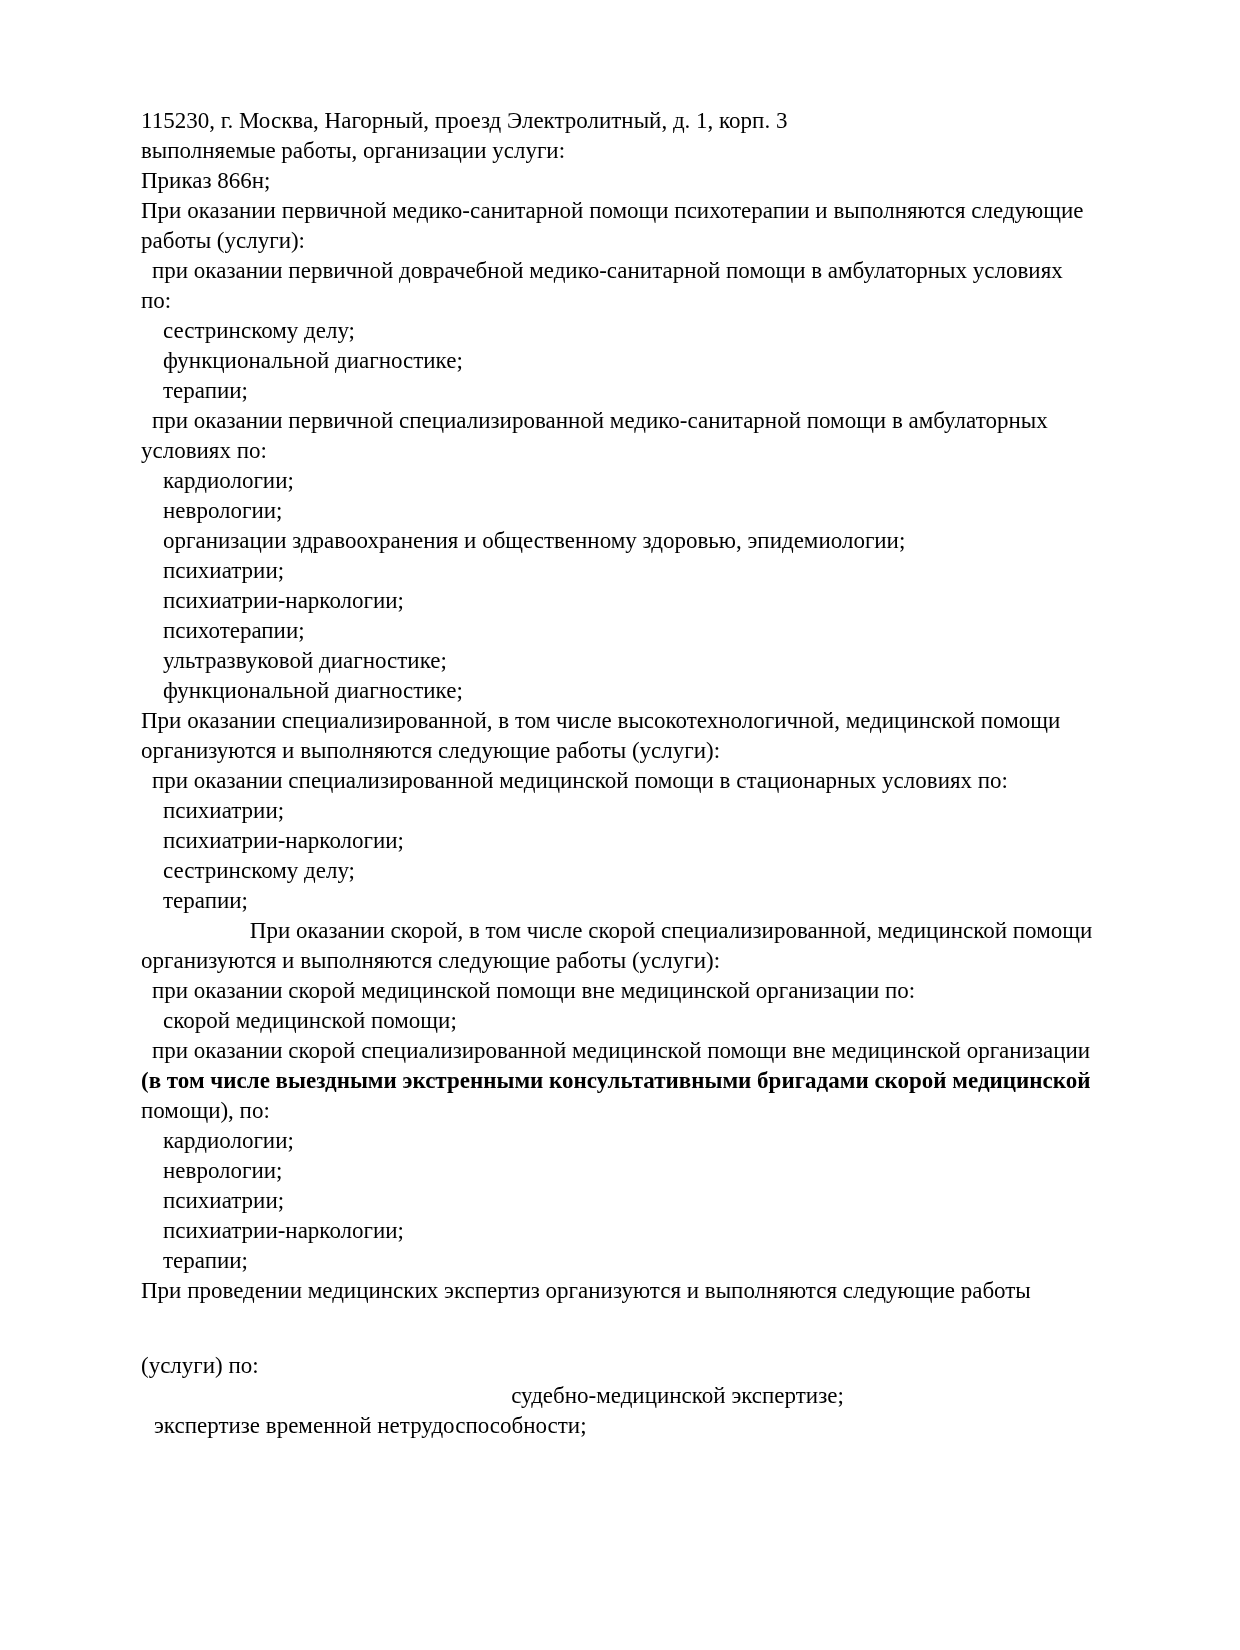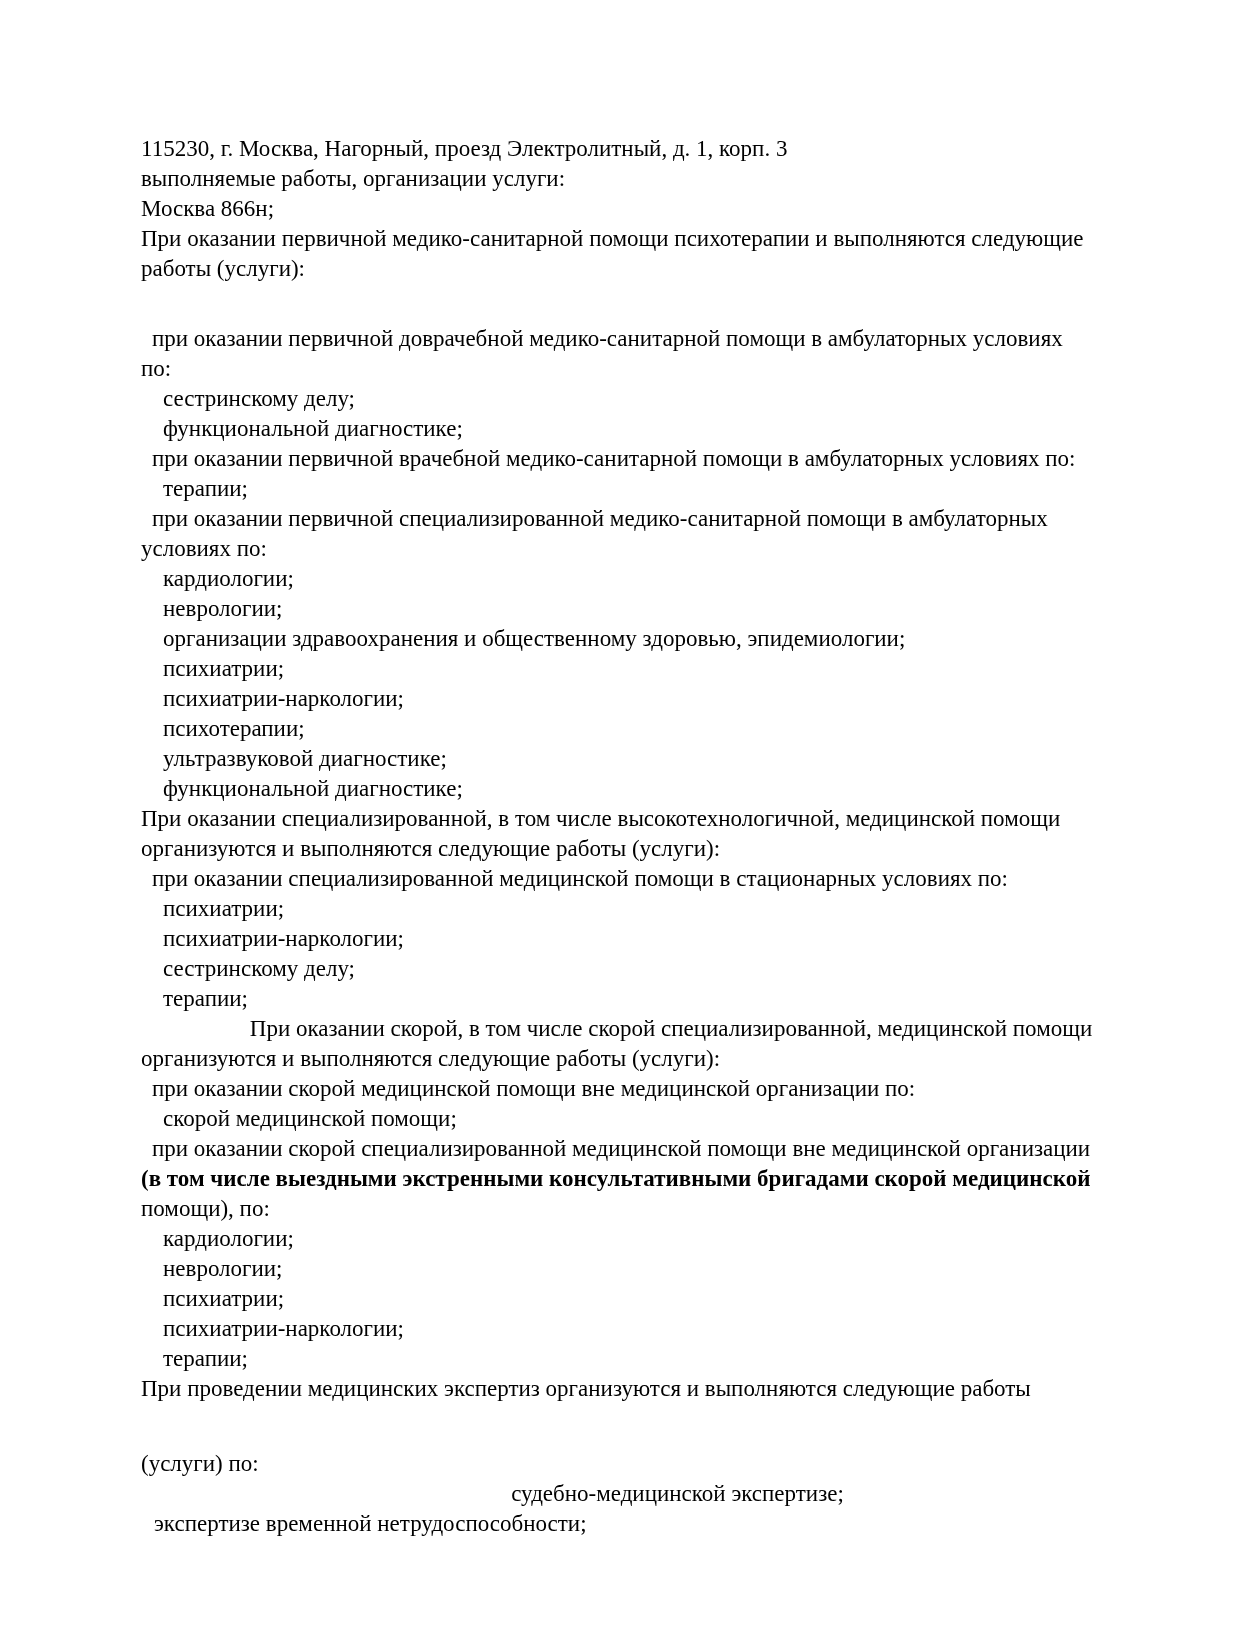--- a/index.html
+++ b/index.html
@@ -27,30 +27,29 @@
   .text-block .line {
     white-space: nowrap;
     min-height: 30px;
   }
 </style>
 </head>
 <body>
 
 <div class="page">
   <div class="text-block">
-      <div class="line" style="padding-left: 0px; margin-top: 28px;">115230, г. Москва, Нагорный, проезд Электролитный, д. 1, корп. 3</div>
+      <div class="line" style="padding-left: 0px;">115230, г. Москва, Нагорный, проезд Электролитный, д. 1, корп. 3</div>
       <div class="line" style="padding-left: 0px;">выполняемые работы, организации услуги:</div>
-      <div class="line" style="padding-left: 0px;">Москва 866н;</div>
+      <div class="line" style="padding-left: 0px;">Приказ 866н;</div>
       <div class="line" style="padding-left: 0px;">При оказании первичной медико-санитарной помощи психотерапии и выполняются следующие</div>
       <div class="line" style="padding-left: 0px;">работы (услуги):</div>
-      <div class="line" style="padding-left: 11px; margin-top: 40px;">при оказании первичной доврачебной медико-санитарной помощи в амбулаторных условиях</div>
+      <div class="line" style="padding-left: 11px;">при оказании первичной доврачебной медико-санитарной помощи в амбулаторных условиях</div>
       <div class="line" style="padding-left: 0px;">по:</div>
       <div class="line" style="padding-left: 22px;">сестринскому делу;</div>
       <div class="line" style="padding-left: 22px;">функциональной диагностике;</div>
-      <div class="line" style="padding-left: 11px;">при оказании первичной врачебной медико-санитарной помощи в амбулаторных условиях по:</div>
       <div class="line" style="padding-left: 22px;">терапии;</div>
       <div class="line" style="padding-left: 11px;">при оказании первичной специализированной медико-санитарной помощи в амбулаторных</div>
       <div class="line" style="padding-left: 0px;">условиях по:</div>
       <div class="line" style="padding-left: 22px;">кардиологии;</div>
       <div class="line" style="padding-left: 22px;">неврологии;</div>
       <div class="line" style="padding-left: 22px;">организации здравоохранения и общественному здоровью, эпидемиологии;</div>
       <div class="line" style="padding-left: 22px;">психиатрии;</div>
       <div class="line" style="padding-left: 22px;">психиатрии-наркологии;</div>
       <div class="line" style="padding-left: 22px;">психотерапии;</div>
       <div class="line" style="padding-left: 22px;">ультразвуковой диагностике;</div>

